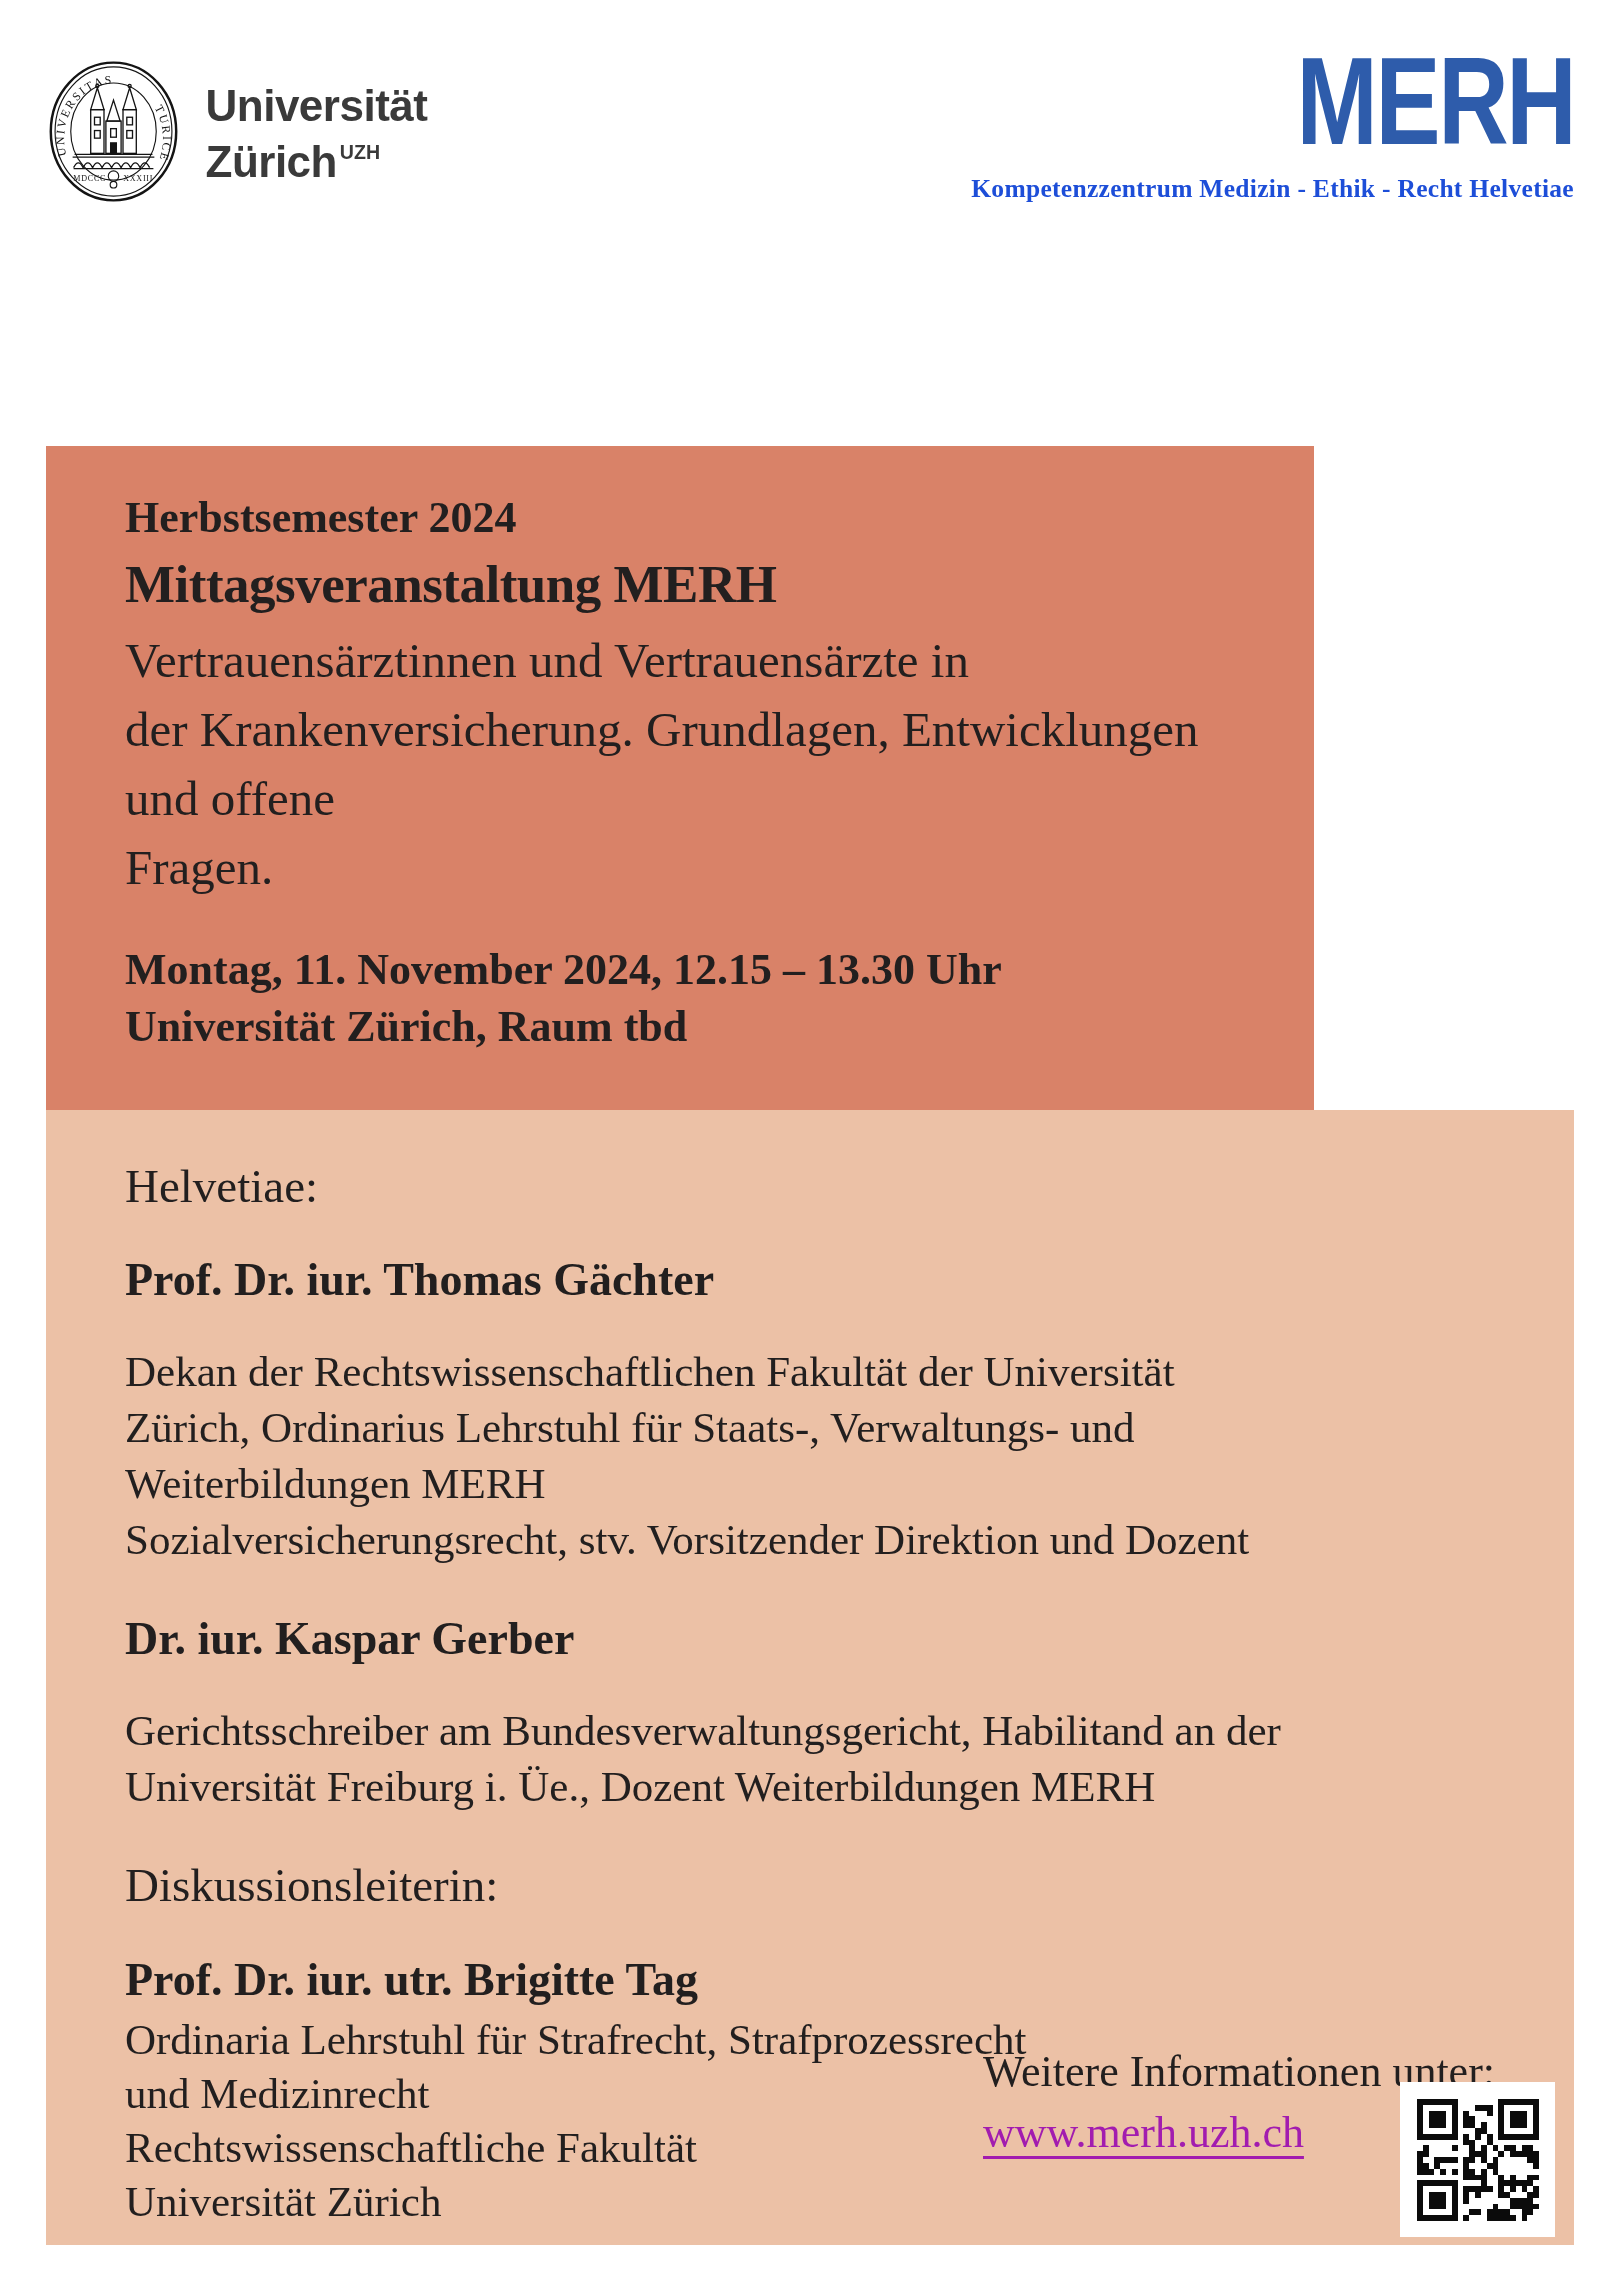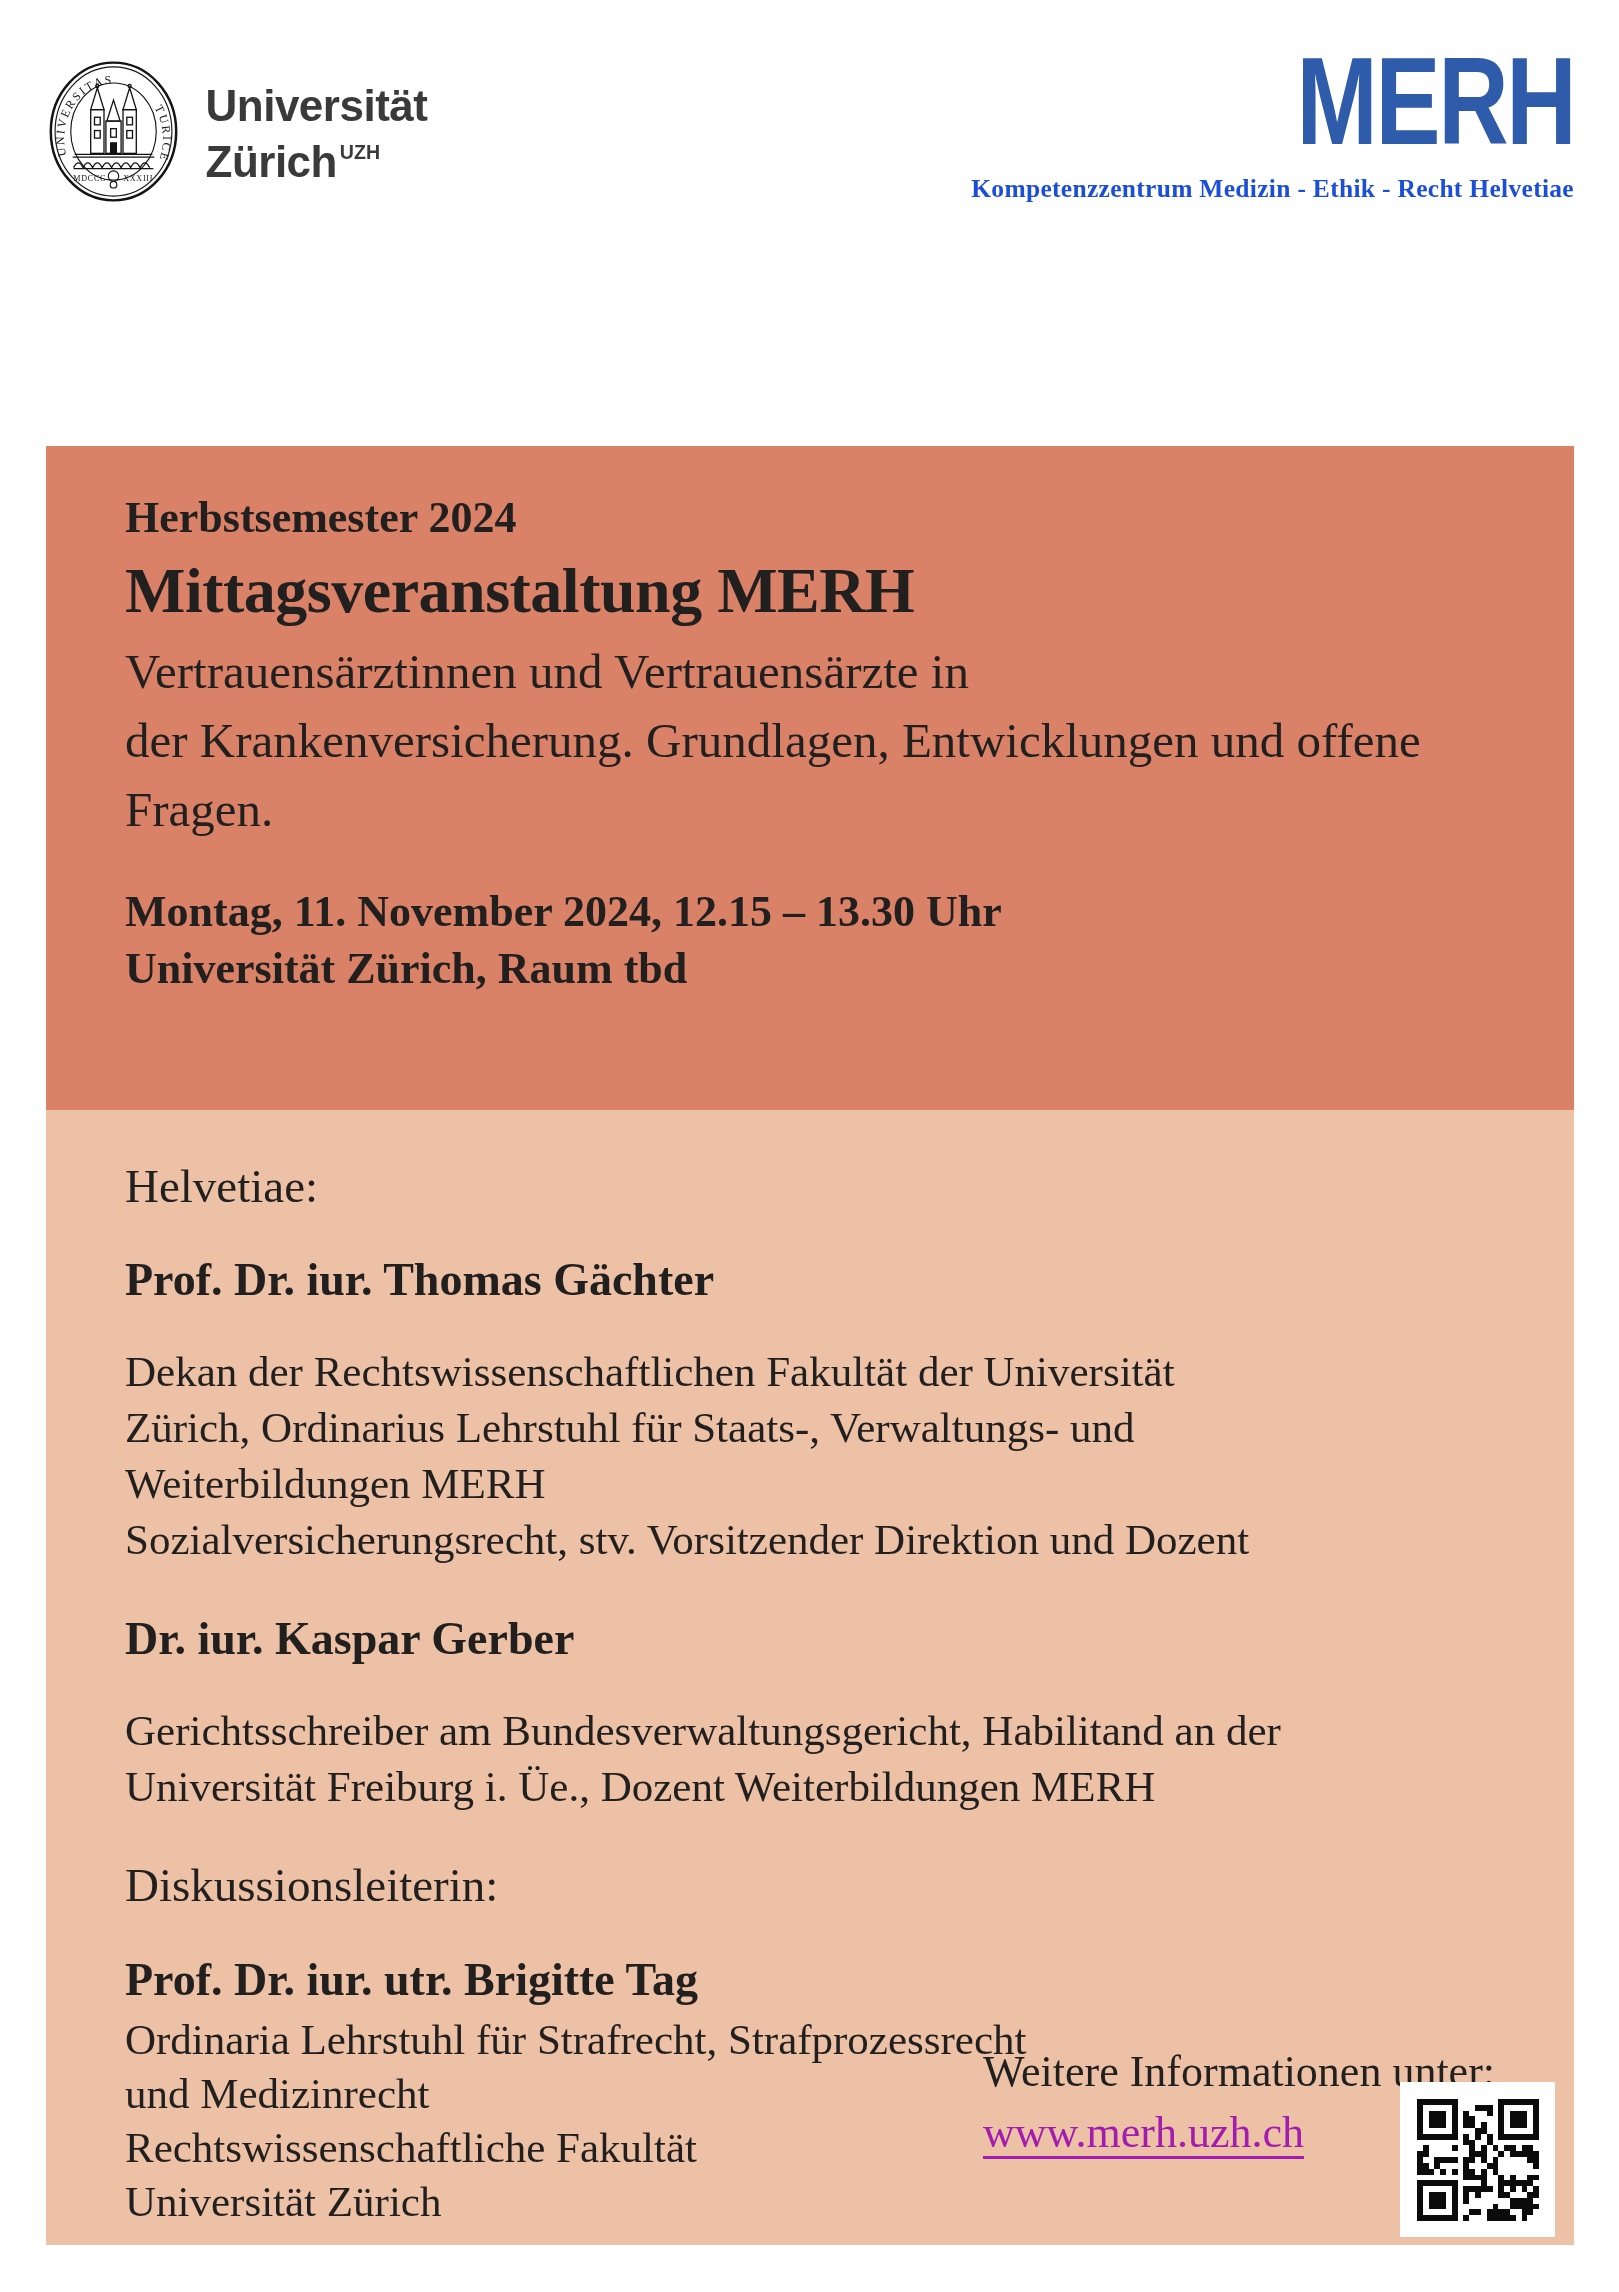--- a/index.html
+++ b/index.html
@@ -19,25 +19,25 @@
 
   .merh-logo { position:absolute; top:51px; right:45px; text-align:right; }
   .merh-acronym {
     font-family:"Liberation Sans", sans-serif; font-weight:bold; font-size:125px; line-height:100px;
     display:inline-block; transform:scaleX(0.78); transform-origin:100% 50%; letter-spacing:-2.9px;
   }
   .merh-tagline { font-size:25.5px; font-weight:bold; color:#1d4ed8; margin-top:23px; letter-spacing:0.3px; }
 
   
   .event-block {
-    position:absolute; left:46px; top:446px; width:1528px; height:664px;
+    position:absolute; left:46px; top:446px; width:1268px; height:664px;
     box-sizing:border-box; padding:47px 59px 0 79px;
   }
   .semester { font-weight:bold; font-size:44px; line-height:1.15; }
-  .event-title { font-weight:bold; font-size:64px; line-height:1.05; margin-top:13.7px; letter-spacing:-0.5px; }
+  .event-title { font-weight:bold; font-size:53px; line-height:1.05; margin-top:13.7px; letter-spacing:-0.5px; }
   .event-subtitle { font-size:49px; line-height:69px; margin-top:12.7px; }
   .event-subtitle span, .desc span { display:block; }
   .event-when { margin-top:39px; font-weight:bold; font-size:44px; line-height:57px; }
   .event-when span { display:block; }
 
   .details-block {
     position:absolute; left:46px; top:1110px; width:1528px; height:1135px;
     box-sizing:border-box; padding:49px 59px 0 79px;
   }
   .section-label { font-size:47px; line-height:1.15; }

